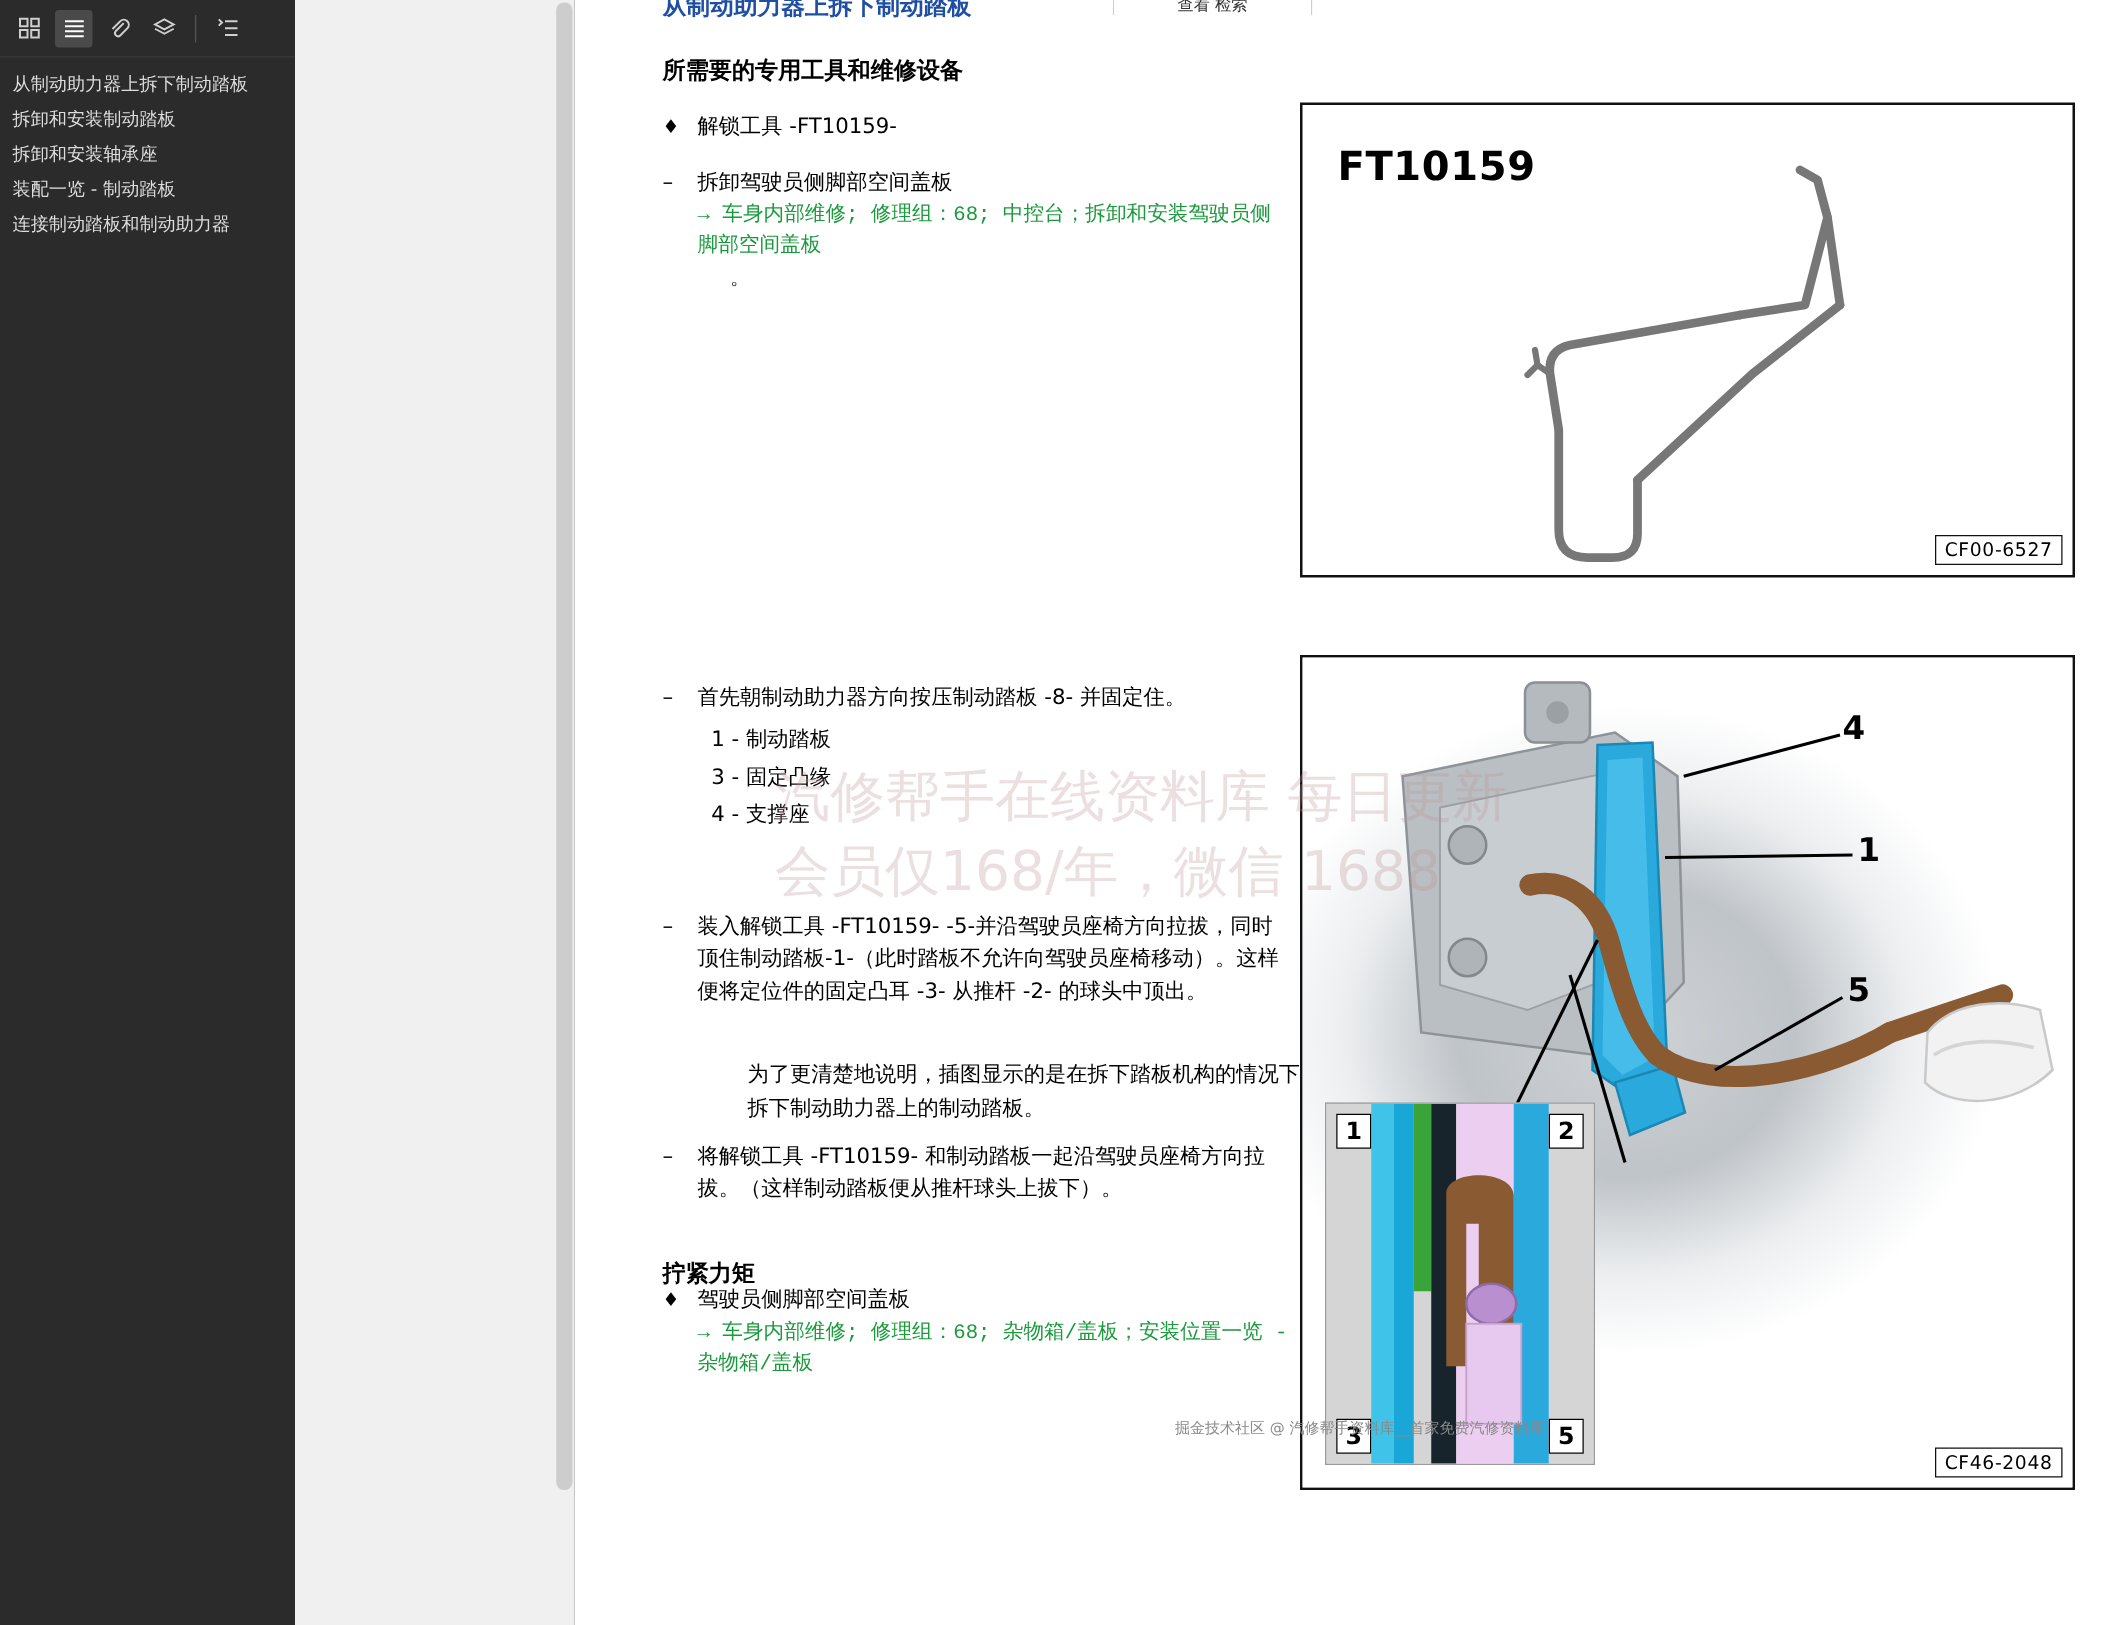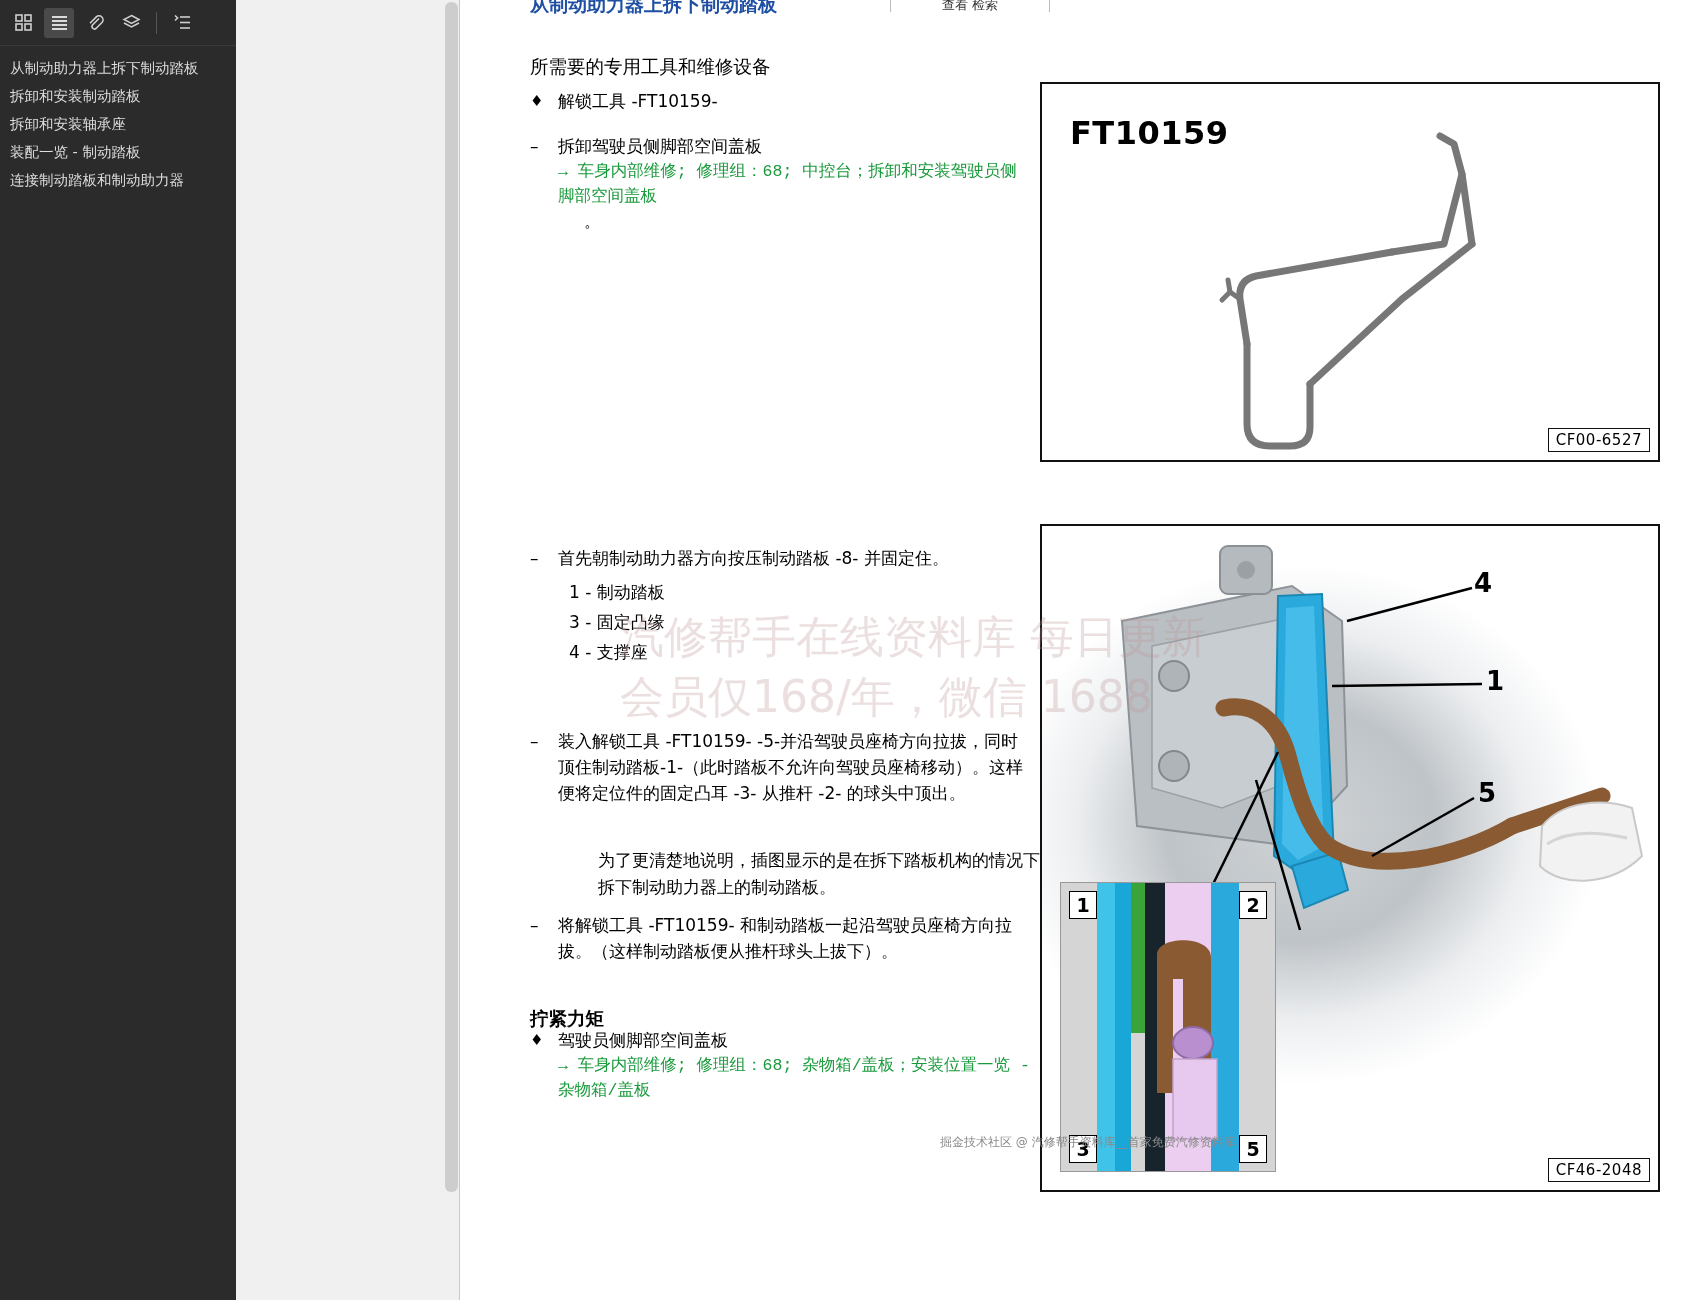--- a/index.html
+++ b/index.html
@@ -121,23 +121,23 @@
     border-radius: 4px 4px 0 0;
     font-size: 13px;
     color: #333;
     display: flex; align-items: flex-end; justify-content: center;
     overflow: hidden;
   }
   .tab-chip span { line-height: 14px; }
 
   .h2 {
     position: absolute;
-    left: 70px; top: 54px;
+    left: 70px; top: 43px;
     font-size: 18.5px;
-    font-weight: normal;
+    font-weight: bold;
     color: #000;
   }
 
   .block { position: absolute; }
 
   .bullet-row {
     display: flex;
     align-items: flex-start;
     font-size: 17px;
     color: #000;

